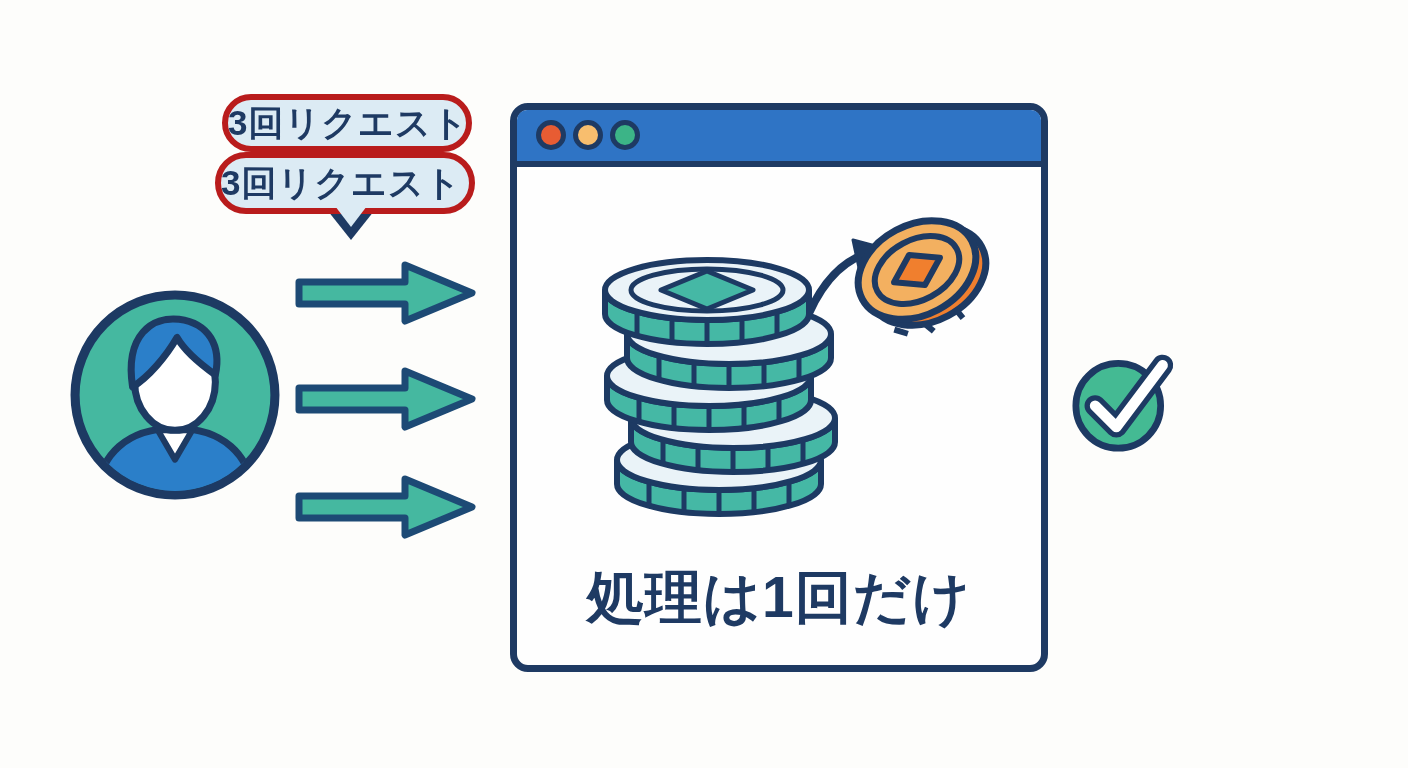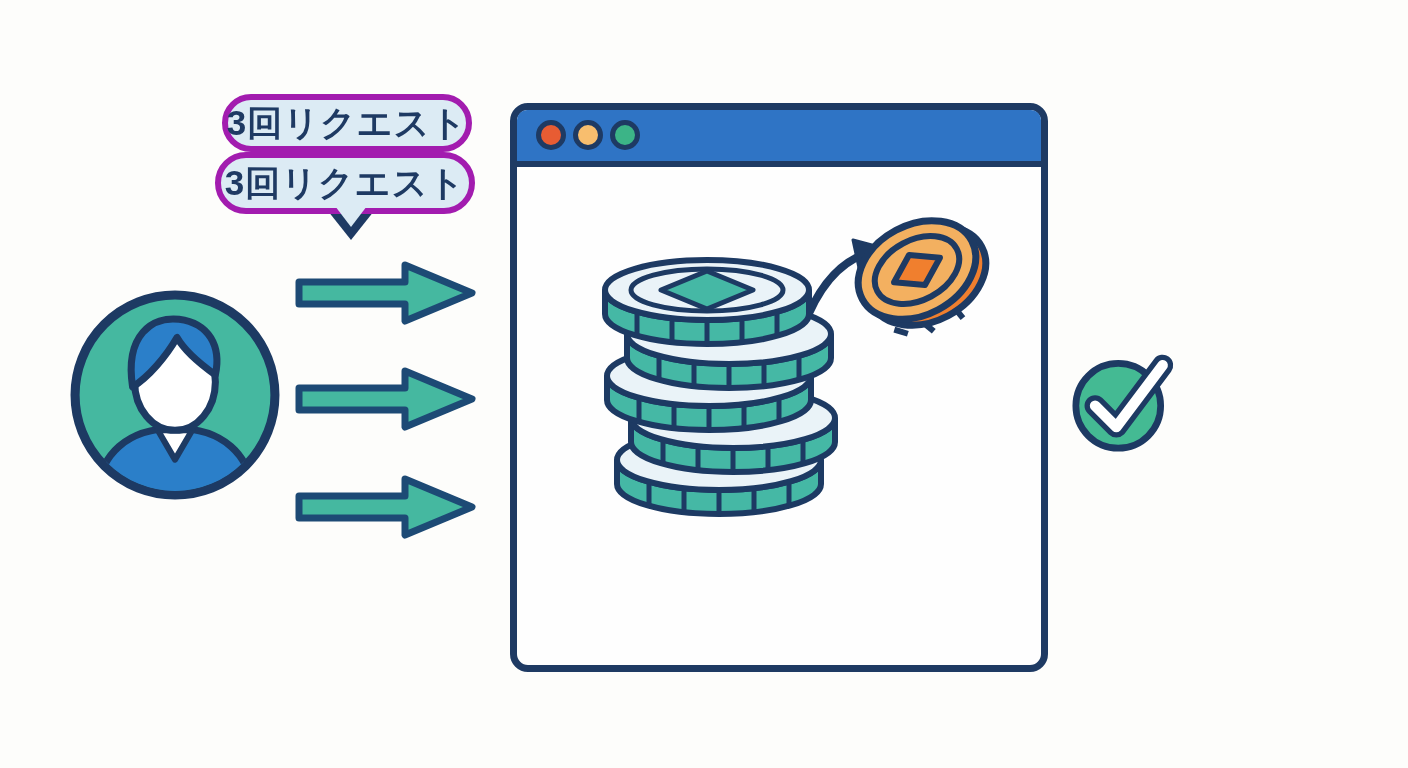--- a/index.html
+++ b/index.html
@@ -8,24 +8,24 @@
     background:#fdfdfb;
     font-family:"Liberation Sans","DejaVu Sans",sans-serif;
     position:relative;
   }
   .stage{position:absolute;left:0;top:0;width:1408px;height:768px;}
 
   
   .bubble{
     position:absolute;
     background:#dcebf4;
-    border:6px solid #a21caf;
+    border:6px solid #b91c1c;
     border-radius:34px;
     box-sizing:border-box;
-    display:flex;align-items:center;justify-content:center;
+    display:flex;align-items:center;justify-content:flex-start;
     color:#1e3a63;font-weight:700;font-size:35px;letter-spacing:1px;
     white-space:nowrap;
   }
   .bubble-1{left:222px;top:94px;width:250px;height:58px;}
   .bubble-2{left:215px;top:152px;width:260px;height:62px;}
   .bubble-tail-border{
     position:absolute;left:324px;top:206px;width:0;height:0;
     border-left:27px solid transparent;border-right:27px solid transparent;
     border-top:34px solid #1e3a63;
   }
@@ -191,20 +191,21 @@
         <line x1="113" y1="116" x2="113" y2="140" stroke="#1d3a63" stroke-width="5"></line>
         <line x1="148" y1="118" x2="148" y2="142" stroke="#1d3a63" stroke-width="5"></line>
         <line x1="183" y1="116" x2="183" y2="140" stroke="#1d3a63" stroke-width="5"></line>
         <line x1="218" y1="110" x2="218" y2="134" stroke="#1d3a63" stroke-width="5"></line>
         <ellipse cx="148" cy="88" rx="102" ry="30" fill="#eaf3f8" stroke="#1d3a63" stroke-width="6"></ellipse>
         <ellipse cx="148" cy="88" rx="76" ry="21" fill="none" stroke="#1d3a63" stroke-width="5"></ellipse>
         <path d="M102,88 L148,69 L194,88 L148,107 Z" fill="#45b8a5" stroke="#1d3a63" stroke-width="5" stroke-linejoin="round"></path>
       </g>
     </svg>
 
+    <div class="window-caption">処理は1回だけ</div>
   </div>
 
   <svg class="check-icon" viewBox="0 0 110 110">
     <circle cx="48" cy="60" r="44" fill="#44ba93" stroke="#1d3a63" stroke-width="7"></circle>
     <path d="M24,60 L46,82 L94,18" fill="none" stroke="#1d3a63" stroke-width="22" stroke-linecap="round" stroke-linejoin="round"></path>
     <path d="M24,60 L46,82 L94,18" fill="none" stroke="#ffffff" stroke-width="11" stroke-linecap="round" stroke-linejoin="round"></path>
   </svg>
 
 </div>
 

